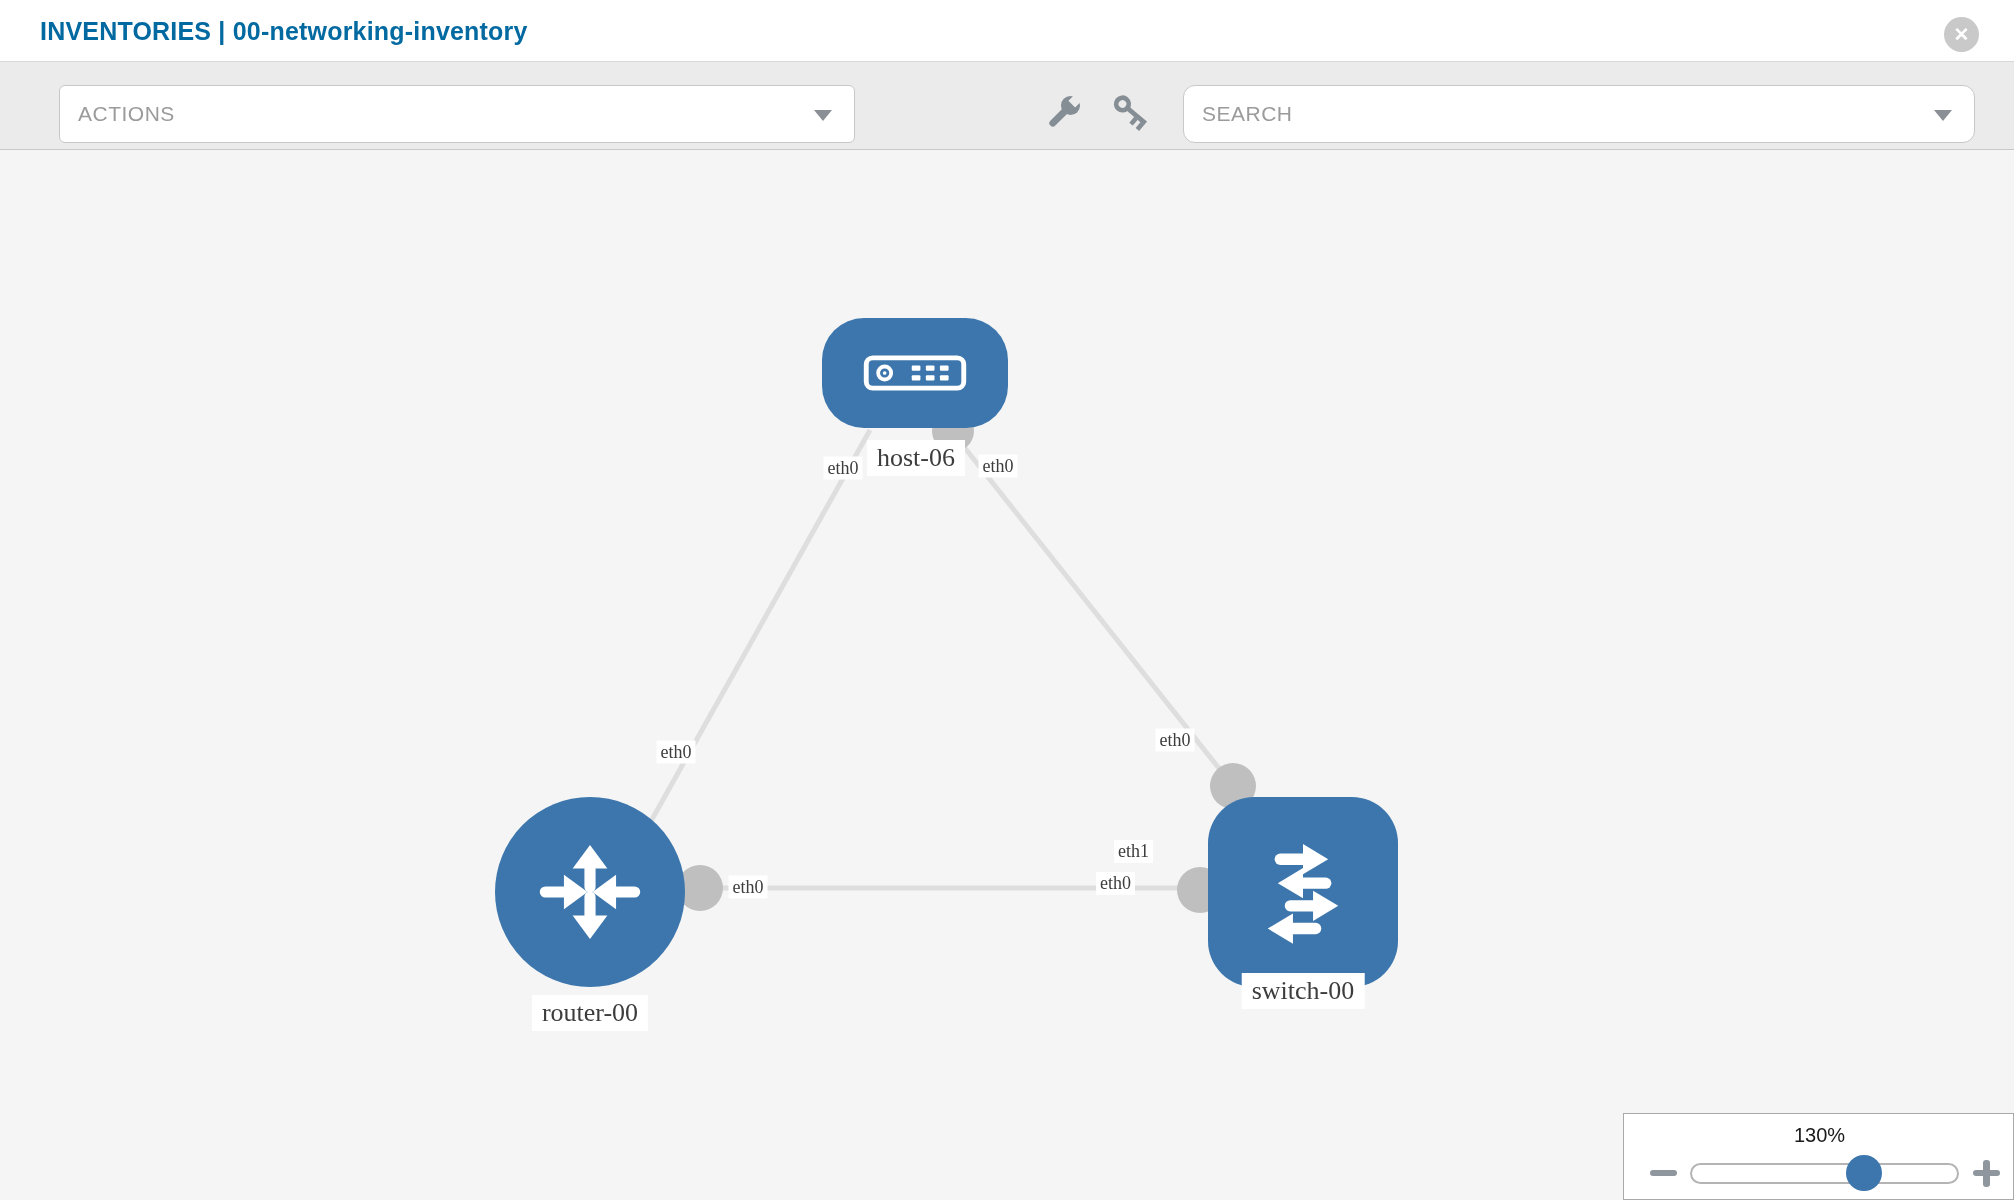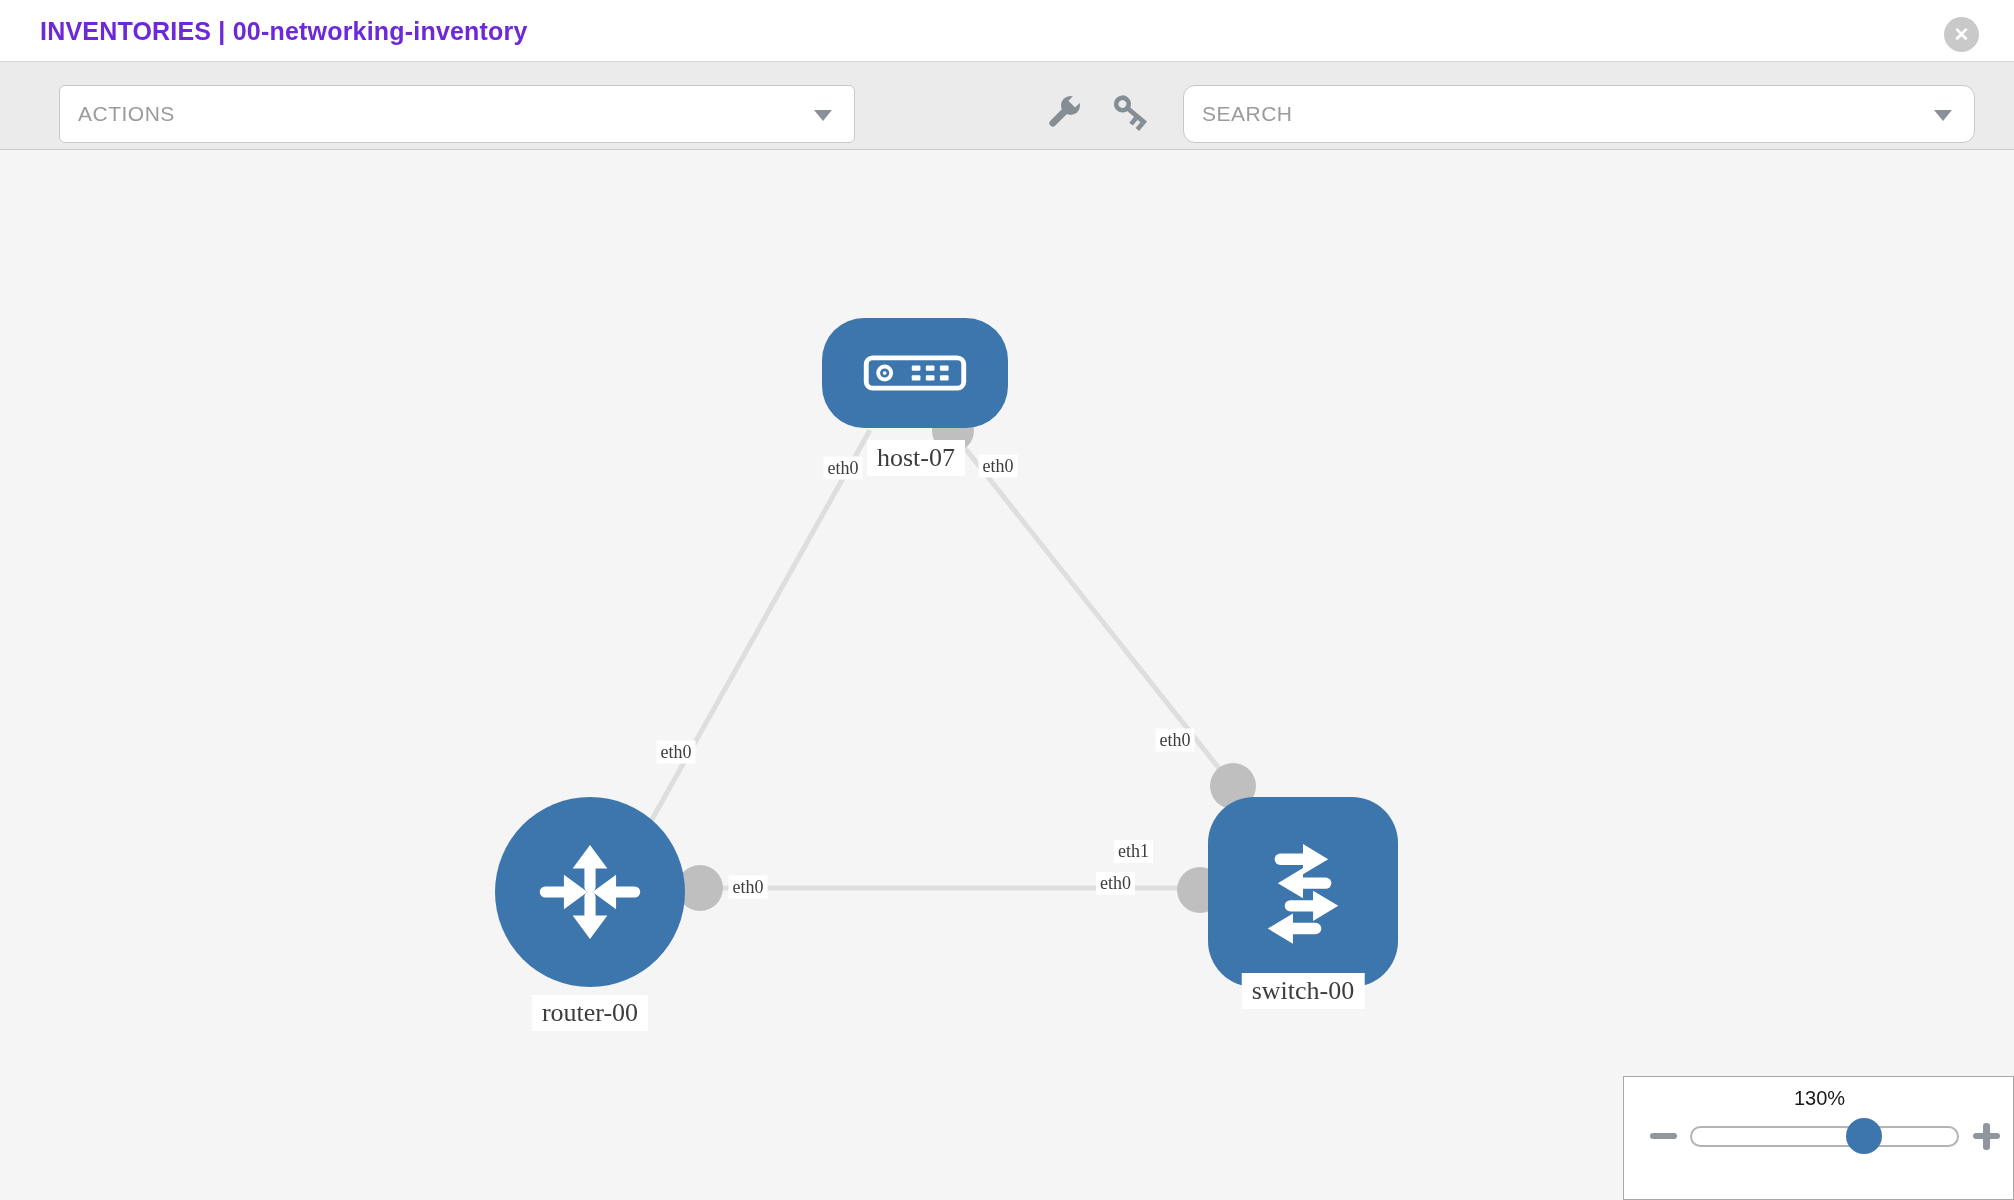--- a/index.html
+++ b/index.html
@@ -3,21 +3,21 @@
 <meta charset="utf-8">
 <style>
   * { margin:0; padding:0; box-sizing:border-box; }
   html,body { width:2014px; height:1200px; overflow:hidden; background:#fff;
               font-family:"Liberation Sans", sans-serif; }
 
   
   .header { position:relative; width:100%; height:62px; background:#fff;
             border-bottom:1px solid #d8d8d8; }
   .page-title { position:absolute; left:40px; top:0; line-height:62px;
-                font-size:25px; font-weight:bold; color:#6d28d9; letter-spacing:.2px; }
+                font-size:25px; font-weight:bold; color:#0369a1; letter-spacing:.2px; }
   .close-btn { position:absolute; right:35px; top:17px; width:35px; height:35px;
                border-radius:50%; background:#c9c9c9; color:#fff; font-size:19px;
                font-weight:bold; text-align:center; line-height:35px; cursor:pointer; }
 
   
   .toolbar { position:relative; width:100%; height:88px; background:#ebebeb;
              border-bottom:1px solid #c9c9c9; }
   .select-box { position:absolute; top:23px; height:58px; background:#fff;
                 border:1px solid #c8c8c8; border-radius:6px; cursor:pointer; }
   .select-box .ph { position:absolute; left:18px; top:0; line-height:56px;
@@ -41,21 +41,21 @@
   .node-router { left:495px;  top:647px; width:190px; height:190px; border-radius:50%; }
   .node-switch { left:1208px; top:647px; width:190px; height:190px; border-radius:46px; }
 
   .nlabel { position:absolute; transform:translate(-50%,-50%); background:#fff;
             color:#3d3d3d; white-space:nowrap; z-index:4;font-family:Liberation Serif, serif; }
   .node-name { font-size:26px; padding:3px 10px; }
   .if-label  { font-size:18px; padding:1px 4px; }
   .if-abs { position:absolute; transform:none; }
 
   
-  .zoom-panel { position:absolute; right:0; bottom:0; width:391px; height:124px;
+  .zoom-panel { position:absolute; right:0; bottom:0; width:391px; height:87px;
                 background:#fff; border:1px solid #a9a9a9; z-index:5; }
   .zoom-level { position:absolute; left:0; top:10px; width:391px; text-align:center;
                 font-size:20px; color:#1a1a1a; }
   .zoom-minus { position:absolute; left:26px; top:56px; width:27px; height:6px;
                 background:#8f969e; border-radius:3px; cursor:pointer; }
   .zoom-plus  { position:absolute; left:349px; top:46px; width:27px; height:27px; cursor:pointer; }
   .zoom-plus::before { content:""; position:absolute; left:0; top:10px; width:27px;
                        height:6px; background:#8f969e; border-radius:3px; }
   .zoom-plus::after  { content:""; position:absolute; left:10px; top:0; width:7px;
                        height:27px; background:#8f969e; border-radius:3px; }
@@ -158,21 +158,21 @@
         <line x1="68" y1="43" x2="48" y2="43"></line>
           <polygon points="30,43 50,31 50,55" stroke="none"></polygon>
         <line x1="40" y1="61" x2="60" y2="61"></line>
           <polygon points="78,61 58,49 58,73" stroke="none"></polygon>
         <line x1="60" y1="79" x2="40" y2="79"></line>
           <polygon points="22,79 42,67 42,91" stroke="none"></polygon>
       </g>
     </svg>
   </div>
 
-  <div class="nlabel node-name" style="left:916px; top:308px;">host-07</div>
+  <div class="nlabel node-name" style="left:916px; top:308px;">host-06</div>
   <div class="nlabel node-name" style="left:590px; top:863px;">router-00</div>
   <div class="nlabel node-name" style="left:1303px; top:841px;">switch-00</div>
 
   <div class="nlabel if-label" style="left:843px;  top:318px;">eth0</div>
   <div class="nlabel if-label" style="left:998px;  top:316px;">eth0</div>
   <div class="nlabel if-label" style="left:676px;  top:602px;">eth0</div>
   <div class="nlabel if-label" style="left:1175px; top:590px;">eth0</div>
   <div class="nlabel if-label" style="left:748px;  top:737px;">eth0</div>
   <div class="nlabel if-label if-abs" style="left:1096px; top:722px; z-index:3;">eth0</div>
   <div class="nlabel if-label if-abs" style="left:1114px; top:690px; z-index:4;">eth1</div>

